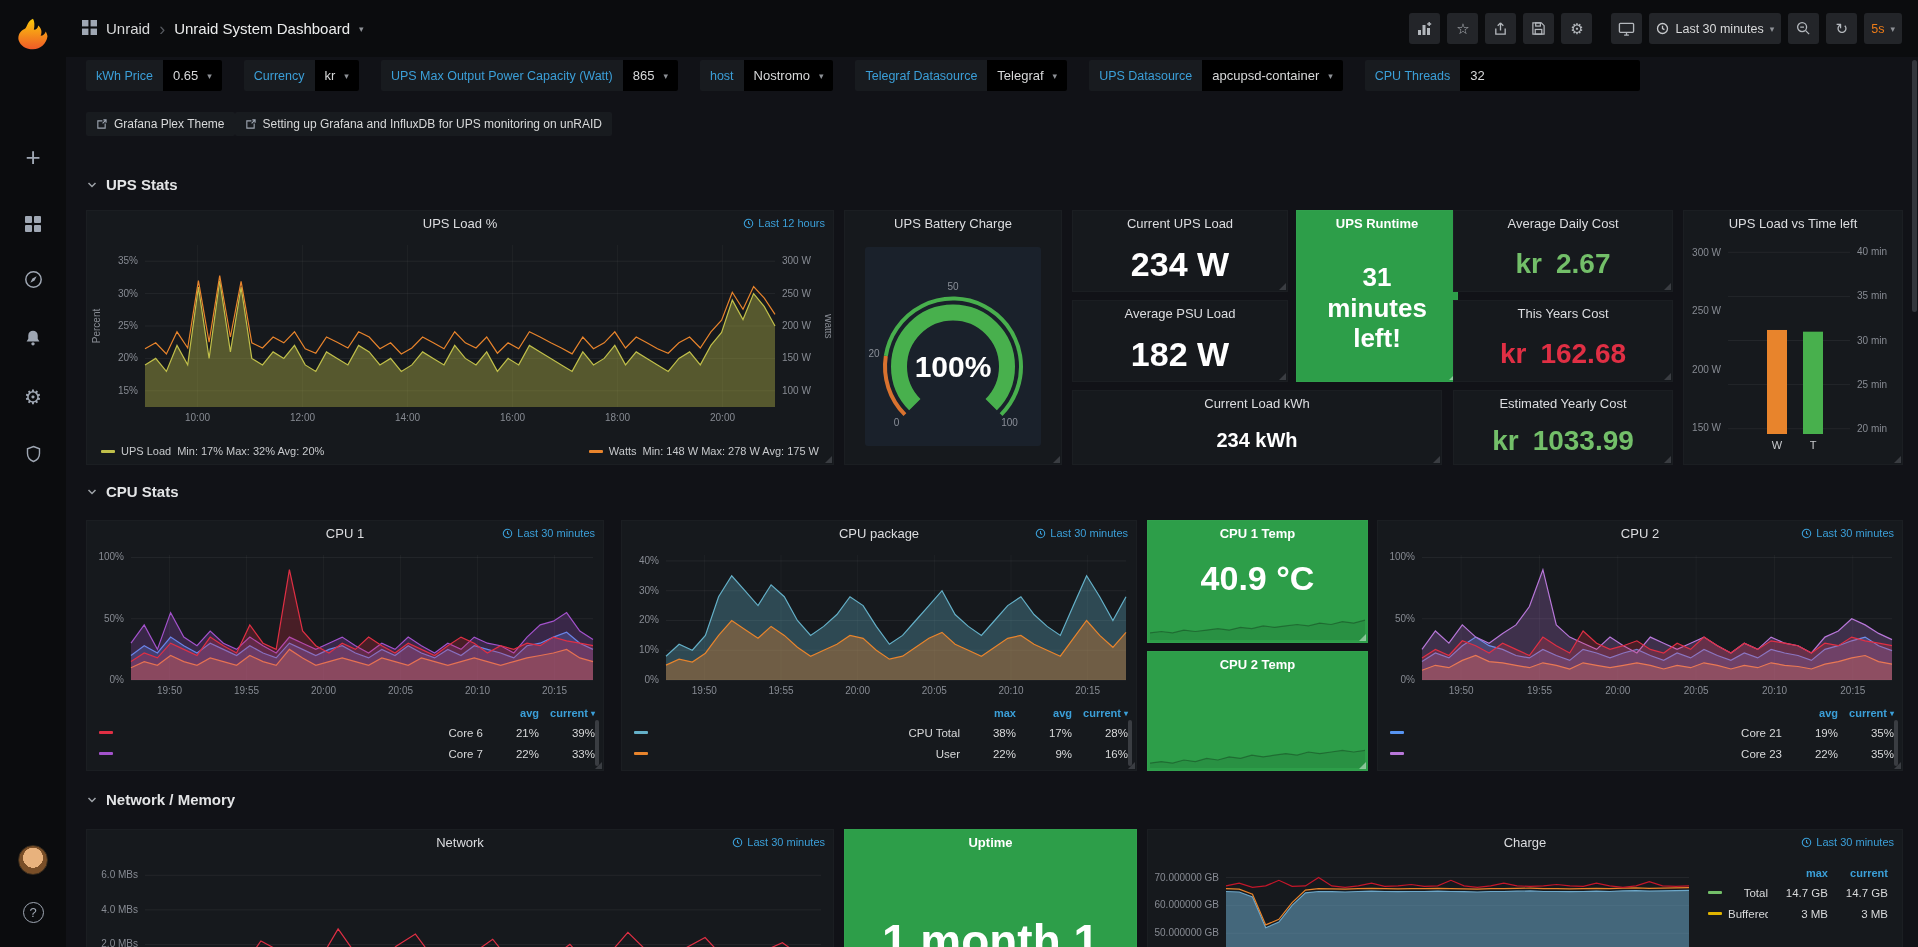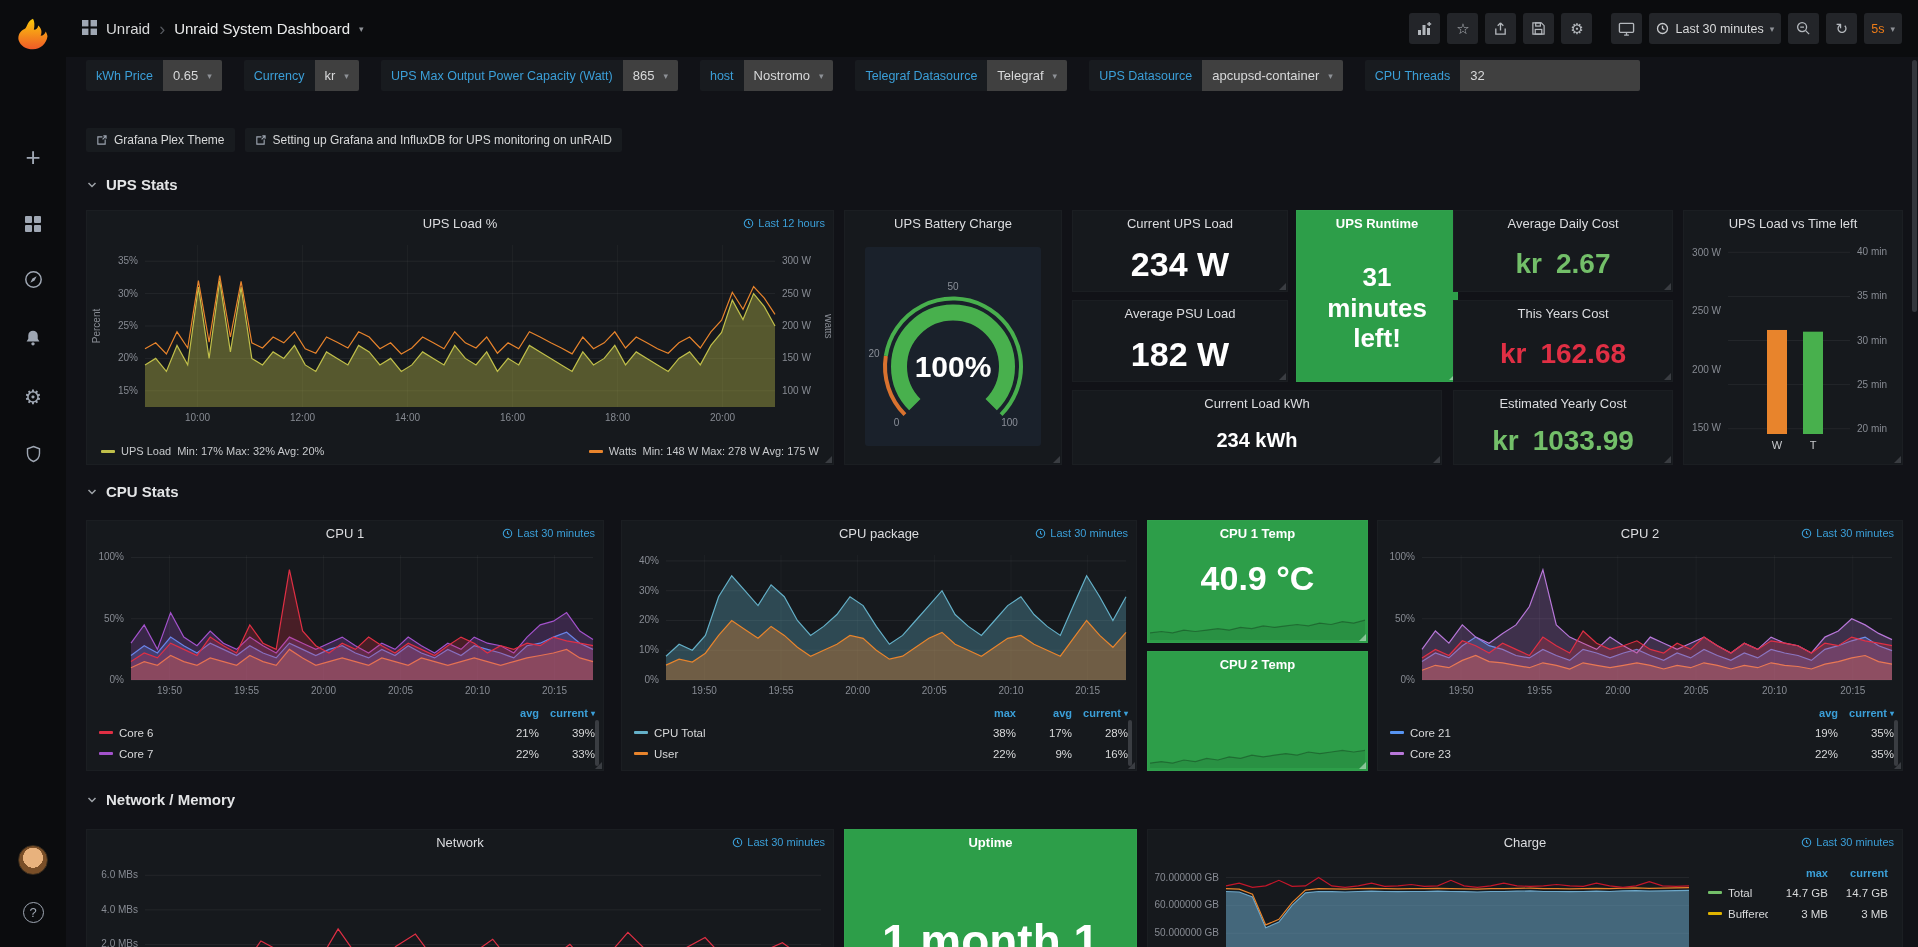--- a/index.html
+++ b/index.html
@@ -34,23 +34,23 @@
 .nav-actions{display:flex;align-items:center;gap:7px}
 .nav-btn{height:31px;min-width:31px;border-radius:3px;background:#232529;display:flex;align-items:center;justify-content:center;color:#b4b8bd;font-size:15px;padding:0 7px;gap:6px}
 .nav-btn.gap-left{margin-left:12px}
 .nav-btn.time{font-size:12.5px;color:#d8d9da}
 .orange{color:#eb7b18}
 
 
 .vars{position:absolute;left:86px;top:60px;display:flex;gap:22px;align-items:center}
 .var{display:flex;align-items:stretch;background:#181b1f;border-radius:2px;overflow:hidden}
 .var-label{color:#3b9fd8;font-size:12.5px;font-weight:500;display:flex;align-items:center;padding:0 10px}
-.var-value{background:#404040;padding:8px 10px;font-size:13px;color:#d8d9da;display:flex;gap:9px;align-items:center}
+.var-value{background:#000000;padding:8px 10px;font-size:13px;color:#d8d9da;display:flex;gap:9px;align-items:center}
 .var-value.wide{width:180px}
-.links{position:absolute;left:86px;top:128px;display:flex;gap:10px}
+.links{position:absolute;left:86px;top:112px;display:flex;}
 .link-chip{background:#181b1f;border-radius:2px;padding:5px 10px;font-size:12px;color:#d8d9da;display:flex;gap:7px;align-items:center}
 
 
 .section{position:absolute;left:86px;display:flex;align-items:center;gap:8px;color:#e3e4e6;font-weight:700;font-size:15px}
 #sec-ups{top:176px}
 #sec-cpu{top:483px}
 #sec-netmem{top:791px}
 
 
 .panel{position:absolute;background:#16191d;border:1px solid rgba(255,255,255,0.025)}
@@ -98,21 +98,21 @@
 .temp-value{position:absolute;top:24px;bottom:30px;left:0;right:0;display:flex;align-items:center;justify-content:center;font-size:34px;font-weight:700;color:#fff}
 .uptime-value{position:absolute;top:84px;left:0;right:0;text-align:center;font-size:46px;font-weight:700;color:#fff;white-space:nowrap}
 
 
 .ups-legend{position:absolute;left:14px;right:14px;bottom:7px;display:flex;justify-content:space-between}
 .ul-item{display:flex;align-items:center;gap:6px;font-size:11px;color:#c7c9cc}
 .dash{width:14px;height:3px;border-radius:1px;flex:0 0 auto}
 .legend{position:absolute;left:12px;right:8px;bottom:6px}
 .legend-head{display:flex;justify-content:flex-end;color:#3b9fd8;font-size:11px;font-weight:700;height:18px;align-items:center}
 .legend-row{display:flex;align-items:center;font-size:11.5px;height:21px;color:#d8d9da}
-.lname{flex:1;text-align:left;margin-left:6px;white-space:nowrap;overflow:hidden}
+.lname{flex:1;text-align:right;margin-left:6px;white-space:nowrap;overflow:hidden}
 .lcol{width:56px;text-align:right;display:inline-flex;justify-content:flex-end;align-items:center;gap:3px}
 .caret-sm{color:#3b9fd8;font-size:8px}
 .legend-sb{position:absolute;right:-4px;top:16px;width:4px;height:46px;background:#3a3d42;border-radius:2px}
 .mem-legend{position:absolute;left:560px;top:34px;right:14px}
 .mem-legend .lcol{width:60px}
 
 .page-scrollbar{position:absolute;right:1px;top:60px;width:5px;height:252px;background:#33363c;border-radius:3px;z-index:6}
 </style>
 </head>
 <body>

